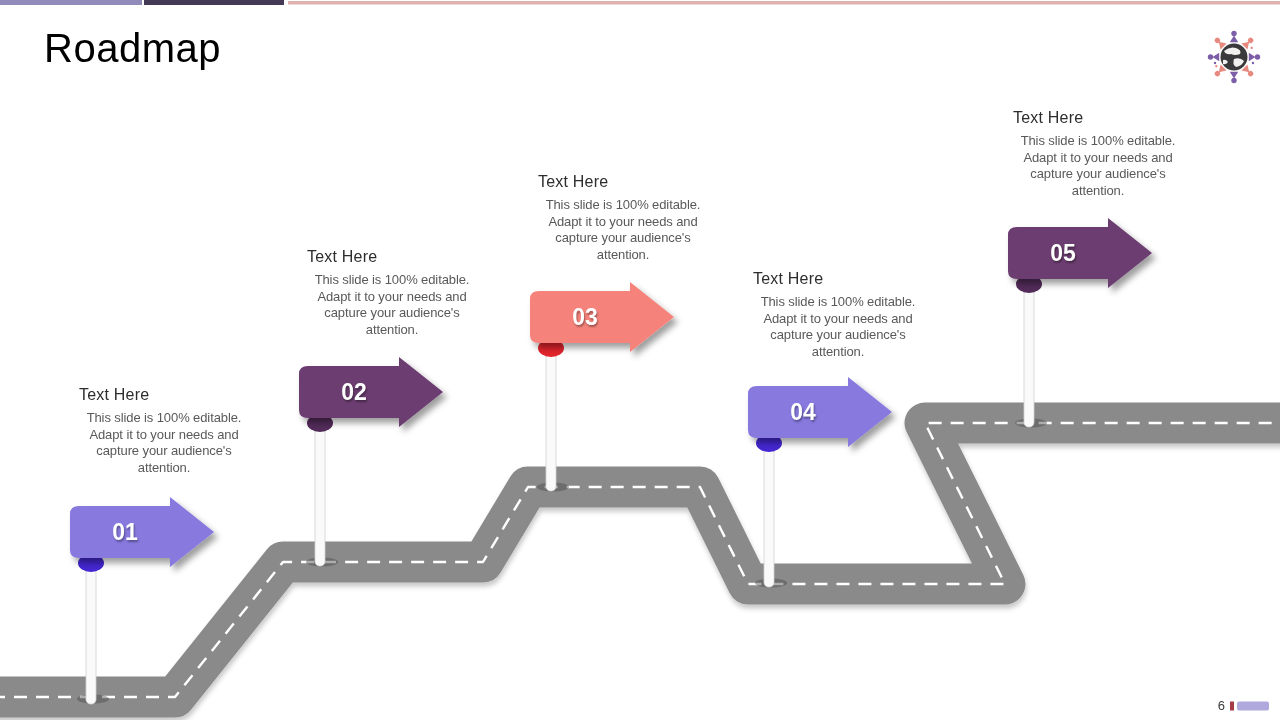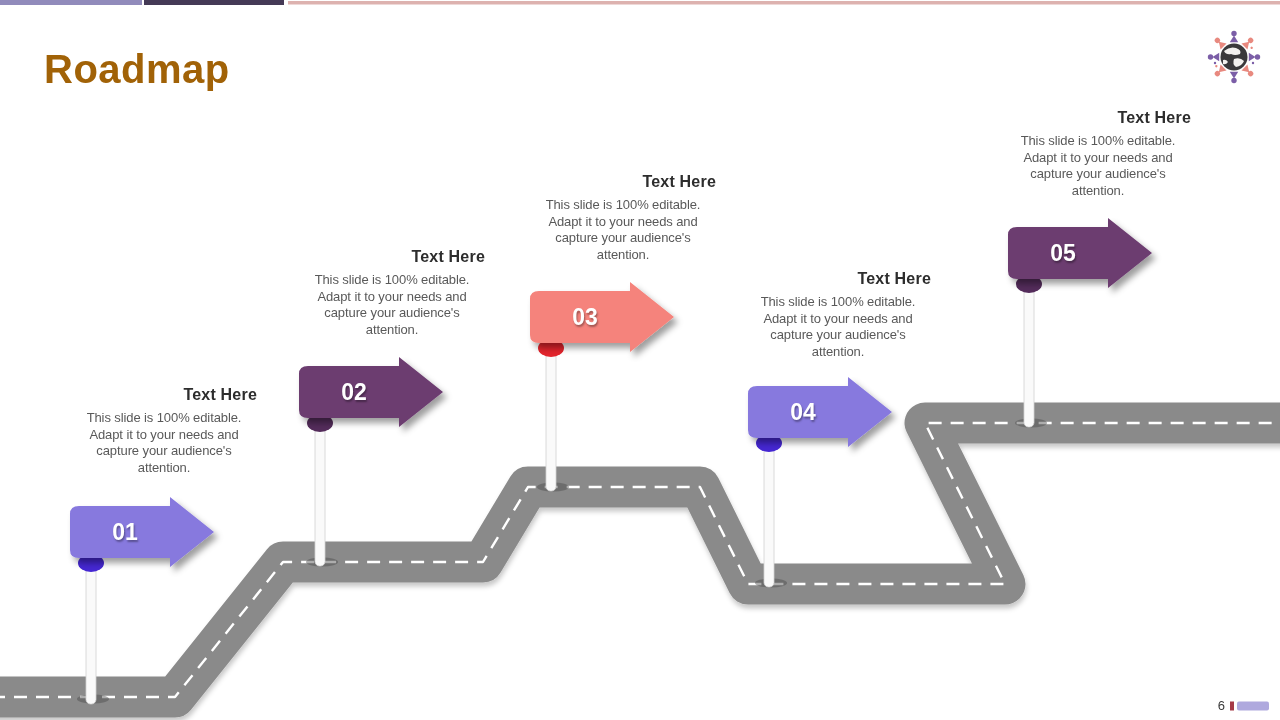--- a/index.html
+++ b/index.html
@@ -2,28 +2,28 @@
 <html><head>
 <meta charset="utf-8">
 <style>
   html,body{margin:0;padding:0;background:#e9e9e9;}
   .slide{
     position:relative;width:1280px;height:720px;background:#ffffff;
     overflow:hidden;font-family:"Liberation Sans",sans-serif;
   }
   .topbars{position:absolute;left:0;top:0;width:1280px;height:6px;}
   .page-title{
-    position:absolute;left:44px;top:47px;font-size:40px;font-weight:700;
-    color:#a16207;letter-spacing:0.5px;
+    position:absolute;left:44px;top:26px;font-size:40px;font-weight:400;
+    color:#000000;letter-spacing:0.5px;
   }
   .logo{position:absolute;left:1204px;top:26px;width:60px;height:62px;}
   .roadlayer{position:absolute;left:0;top:0;width:1280px;height:720px;}
   .textblock{position:absolute;width:178px;}
   .textblock h3{
-    margin:0 0 6px 0;font-size:16px;font-weight:700;color:#2d2d2d;letter-spacing:0.2px;text-align:right;
+    margin:0 0 6px 0;font-size:16px;font-weight:400;color:#2d2d2d;letter-spacing:0.2px;
   }
   .textblock p{
     margin:0;font-size:13px;line-height:1.28;color:#595959;width:170px;letter-spacing:-0.1px;text-align:center;
   }
   .signnum{
     font-size:23px;font-weight:700;fill:#ffffff;
     text-shadow:1px 2px 2px rgba(0,0,0,0.35);
     font-family:"Liberation Sans",sans-serif;
   }
   .footer{

